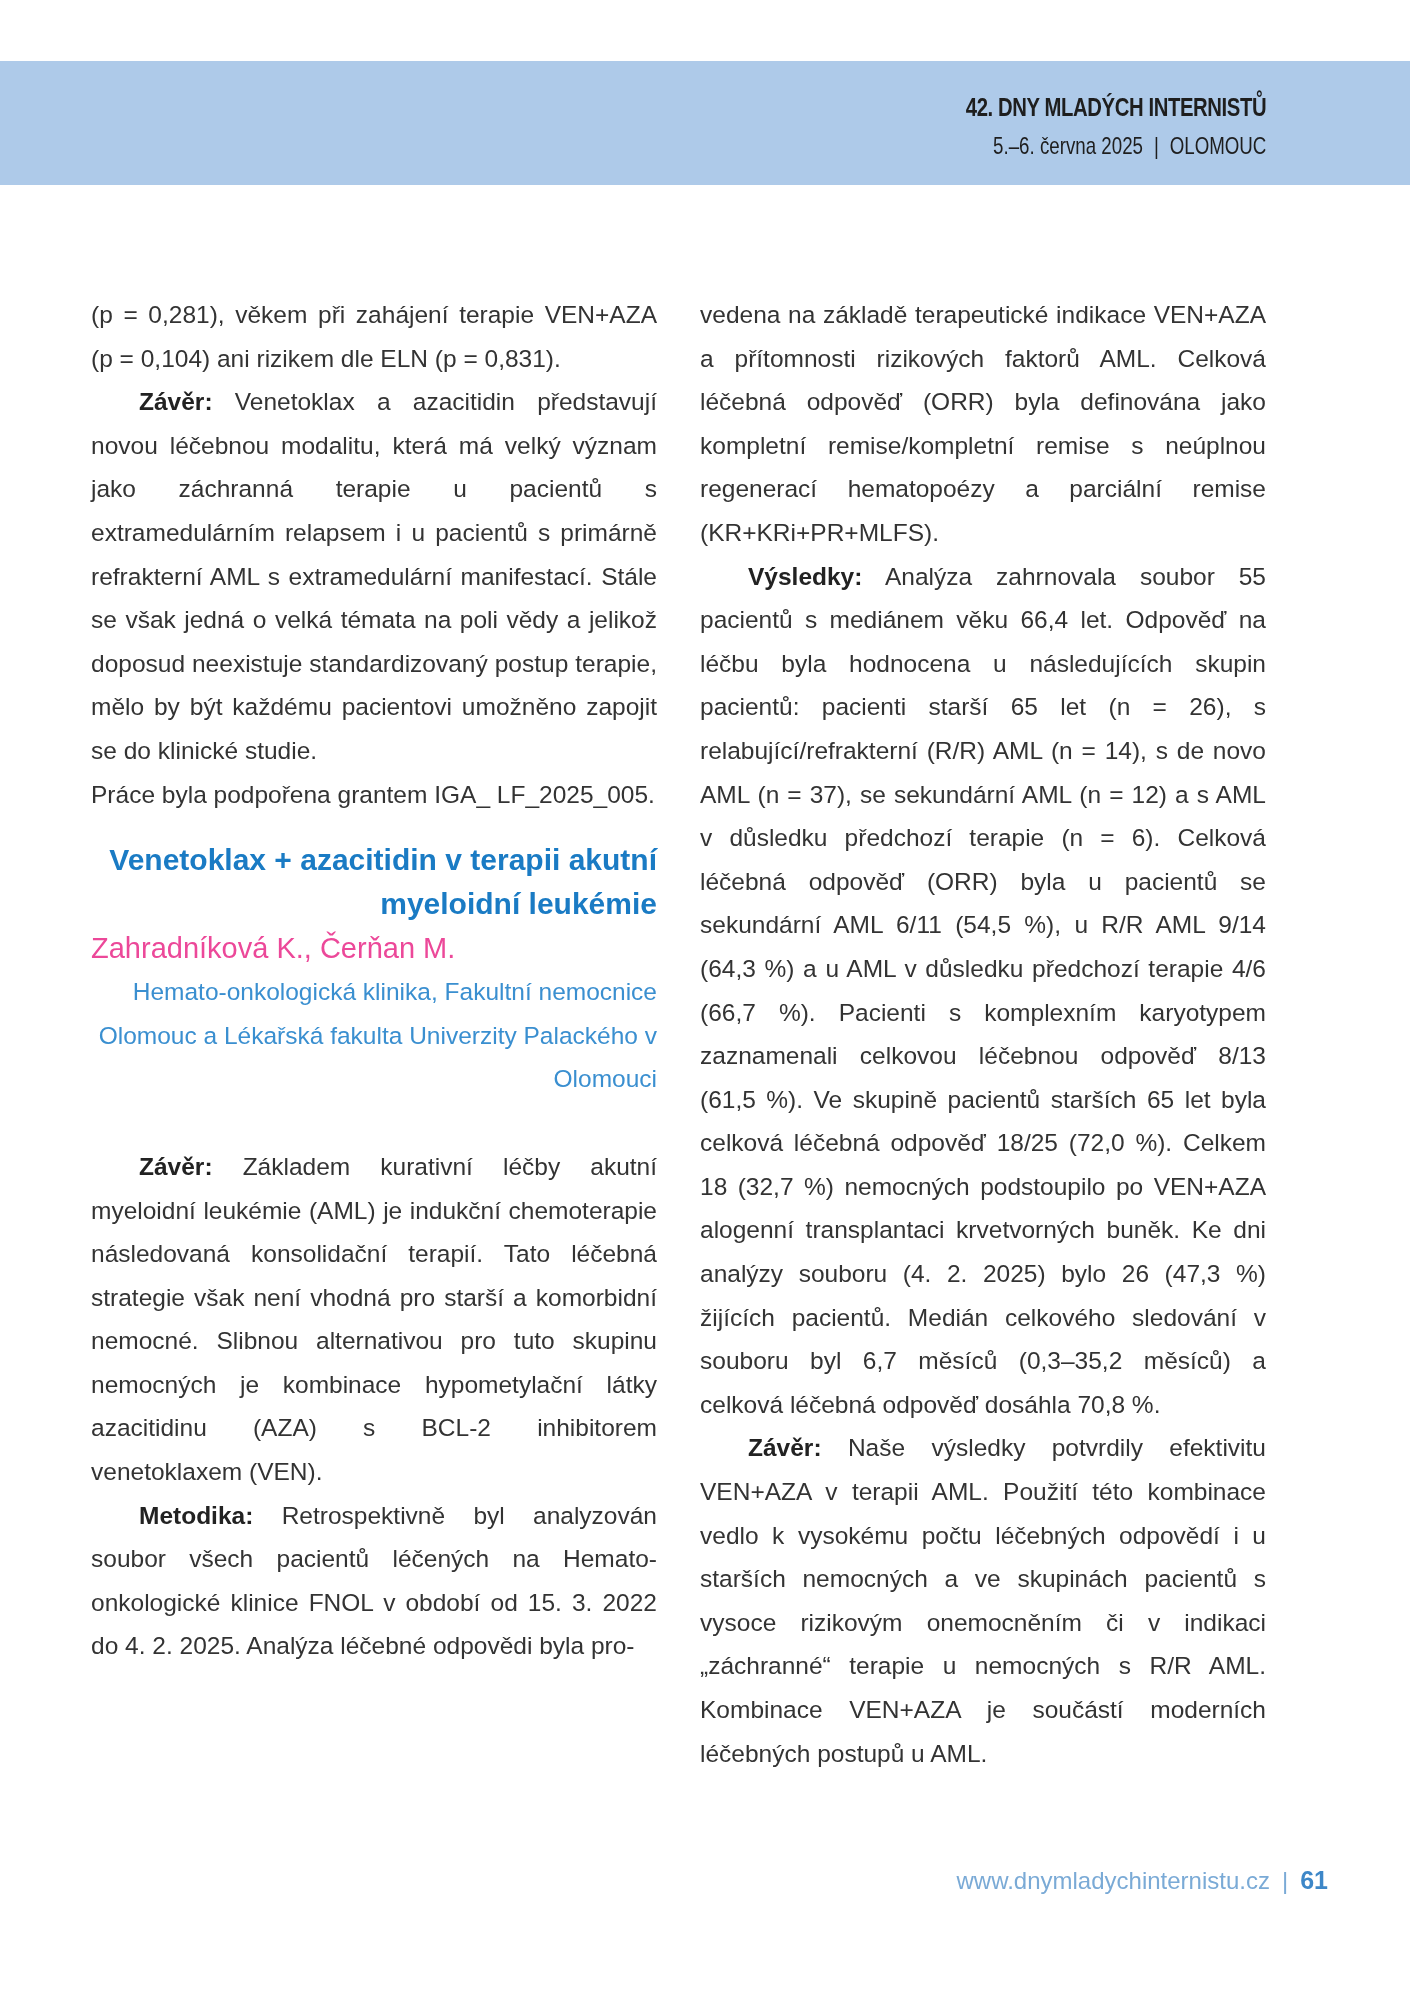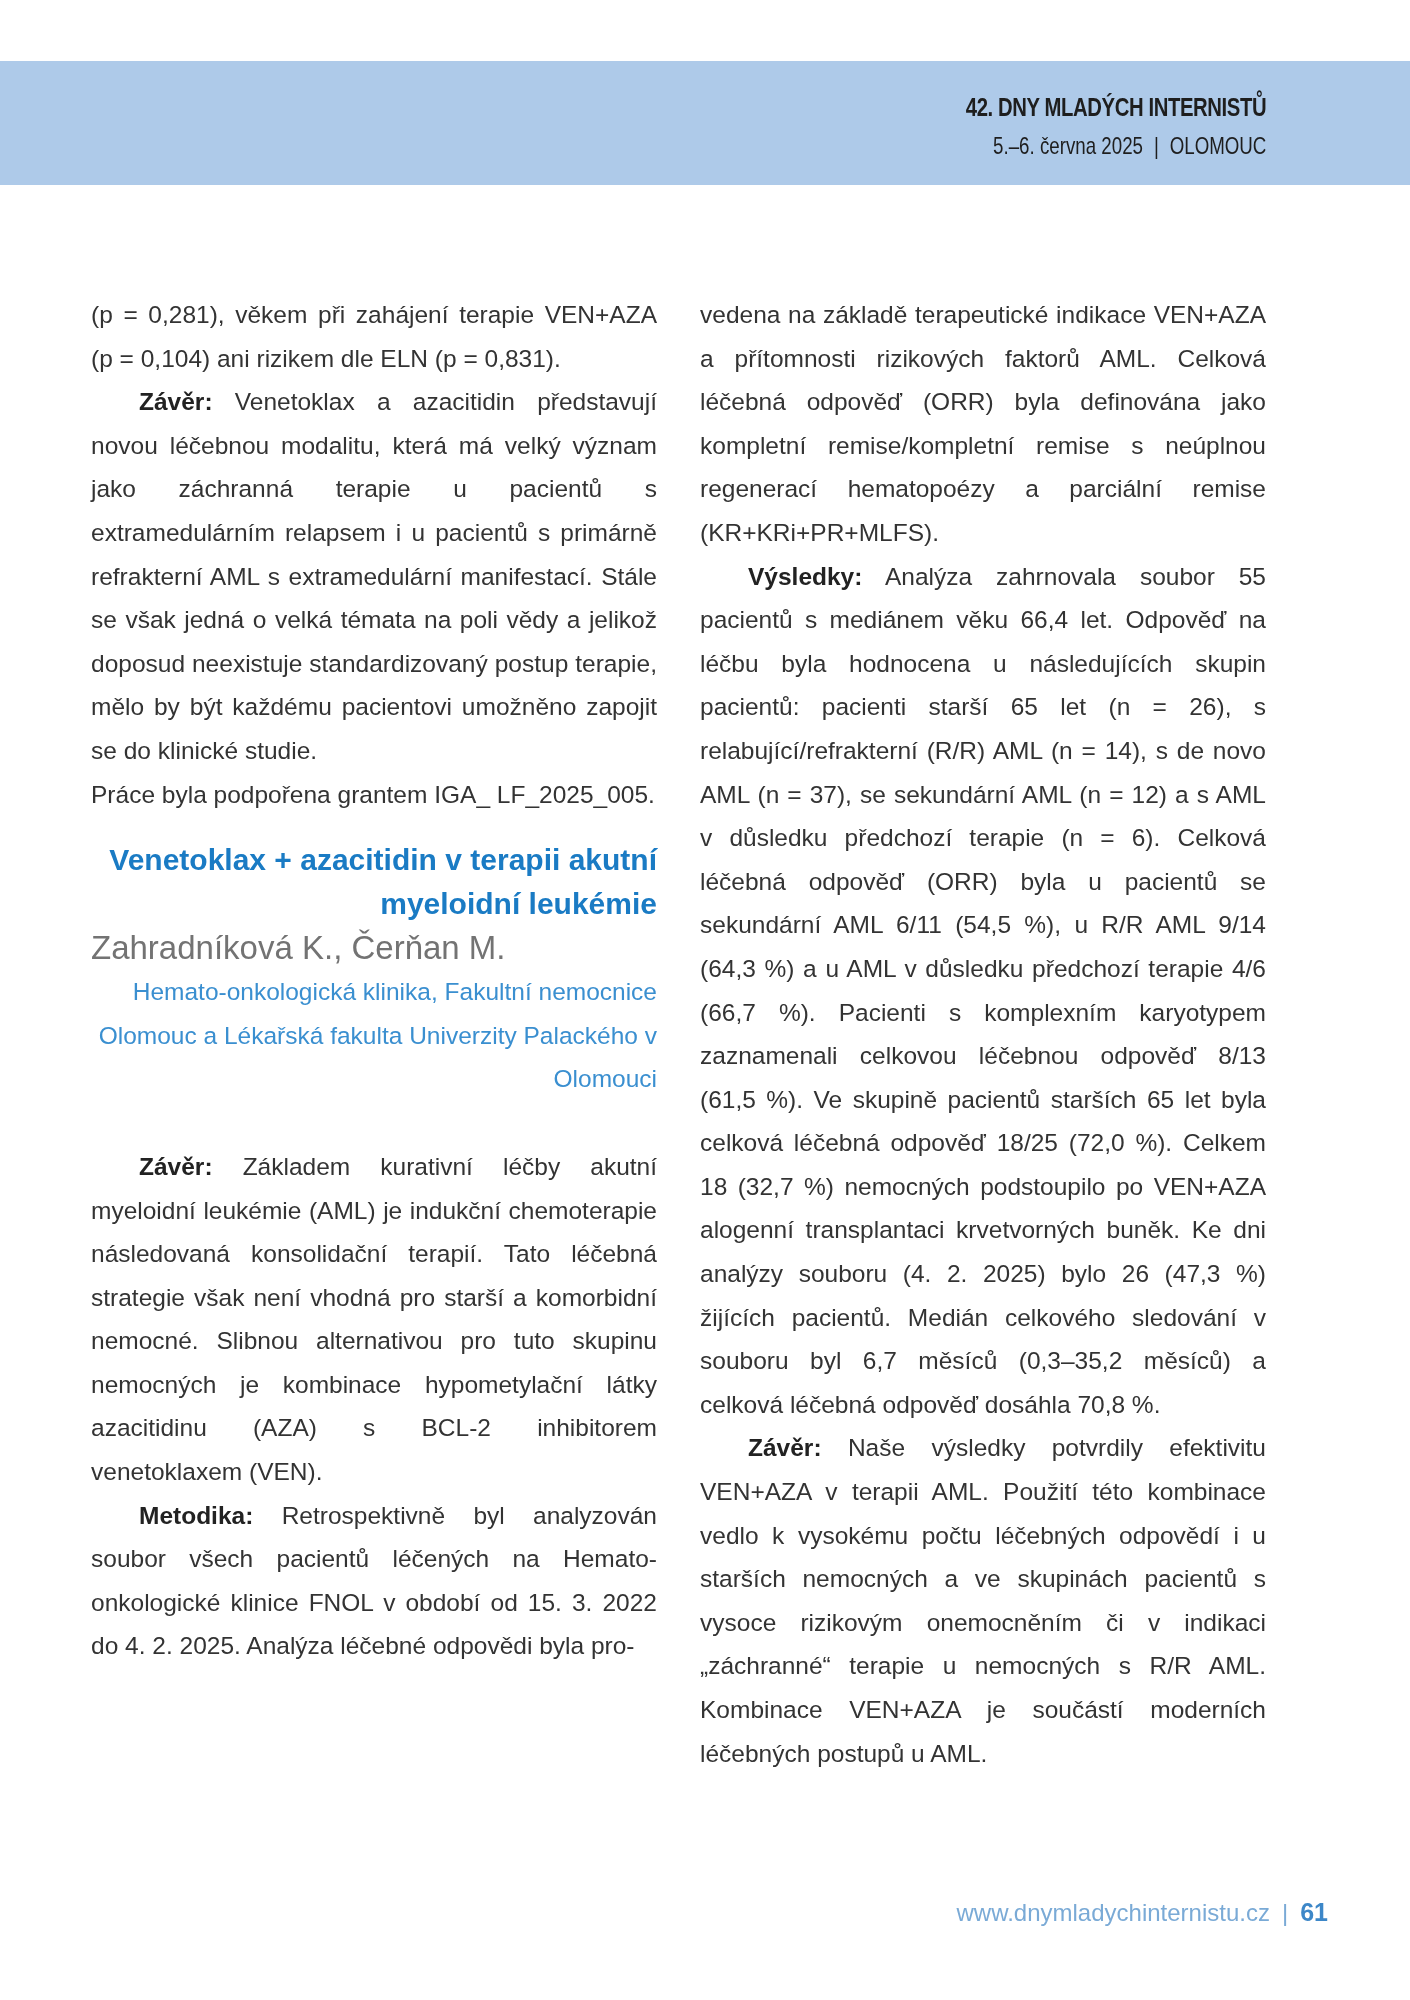--- a/index.html
+++ b/index.html
@@ -32,27 +32,27 @@
   .col.left { left: 91px; }
   .col.right { left: 700px; }
   .col p { margin: 0; }
   .indent { text-indent: 48px; }
   .label { font-weight: bold; color: #222; }
   .grant { }
   .article-title {
     color: #1a7bc4; font-weight: bold; font-size: 30px; line-height: 44px;
     margin-top: 22px; text-align: right;
   }
-  .authors { color: #737373; font-size: 33px; line-height: 44px; text-align: left; }
+  .authors { color: #ec4899; font-size: 29px; line-height: 44px; text-align: left; }
   .affil { color: #3a8fd0; font-size: 24.5px; line-height: 43.6px; text-align: right; }
   .spacer { height: 44px; }
 
   .footer {
     position: absolute; right: 82px; top: 1866px;
-    font-size: 24px; color: #7aaad6; white-space: nowrap; margin-top: 32px;
+    font-size: 24px; color: #7aaad6; white-space: nowrap;
   }
   .footer .sep { margin: 0 12px; color: #7aaad6; }
   .footer .page { font-weight: bold; color: #3d87c8; font-size: 25px; }
 </style>
 </head>
 <body>
 
 <div class="banner"></div>
 <div class="banner-title">42. DNY MLADÝCH INTERNISTŮ</div>
 <div class="banner-sub">

